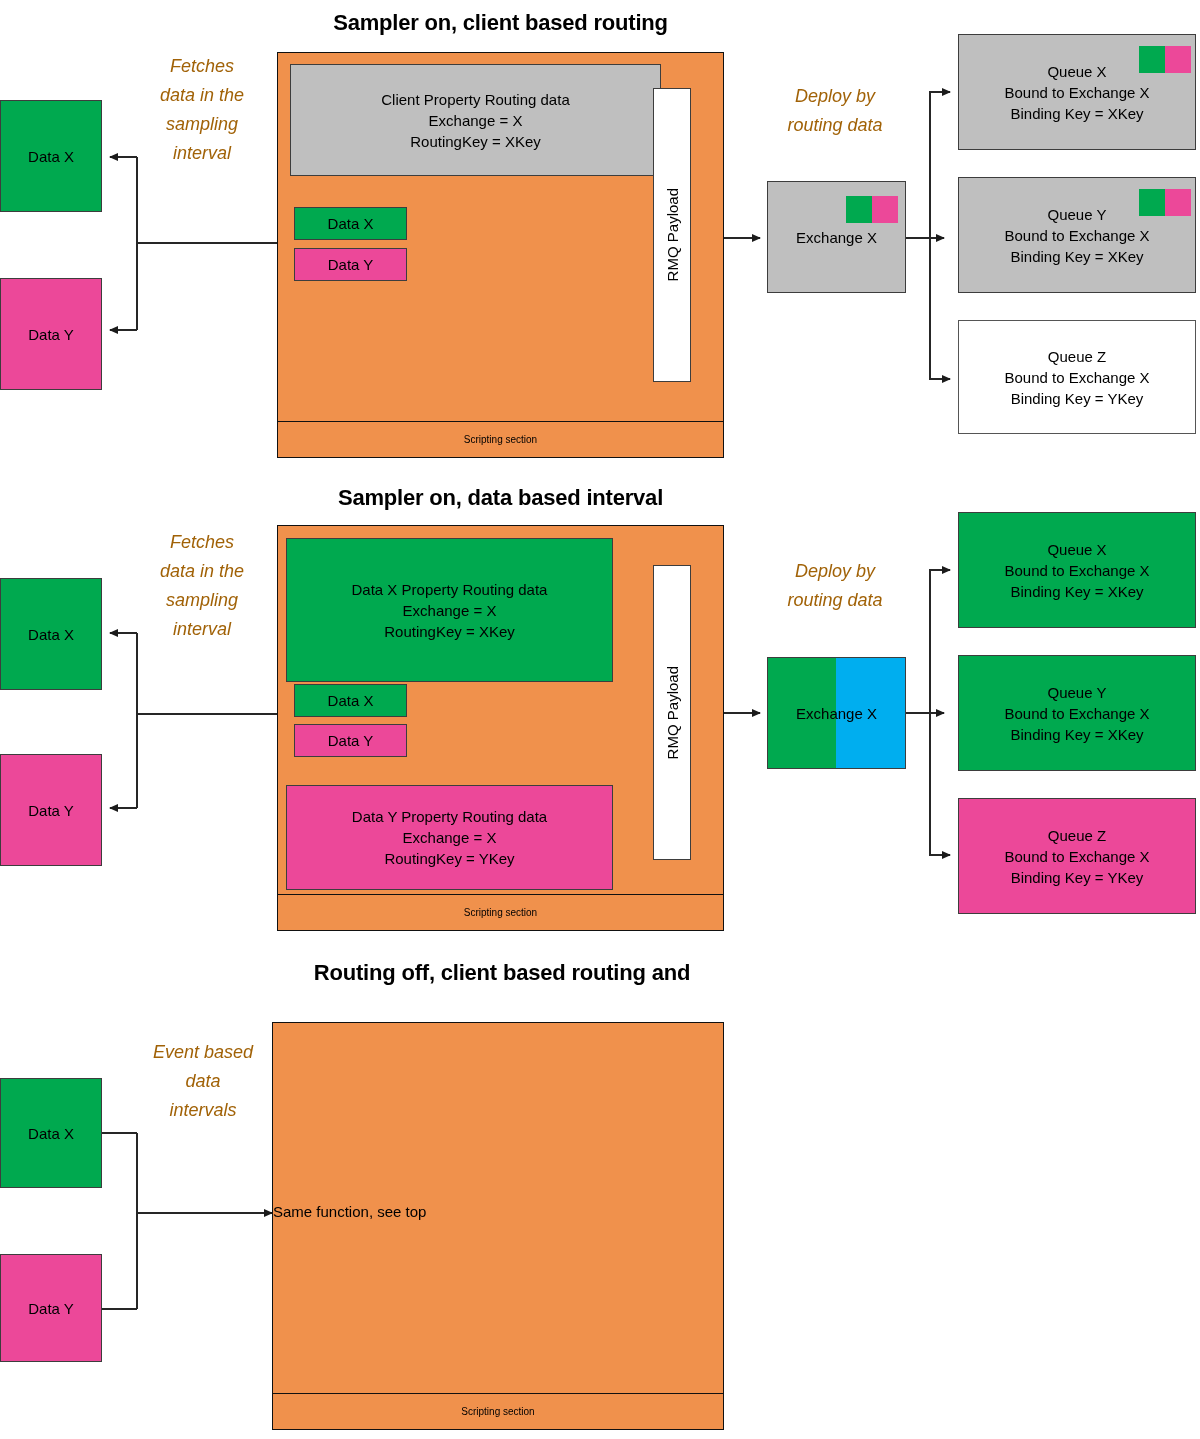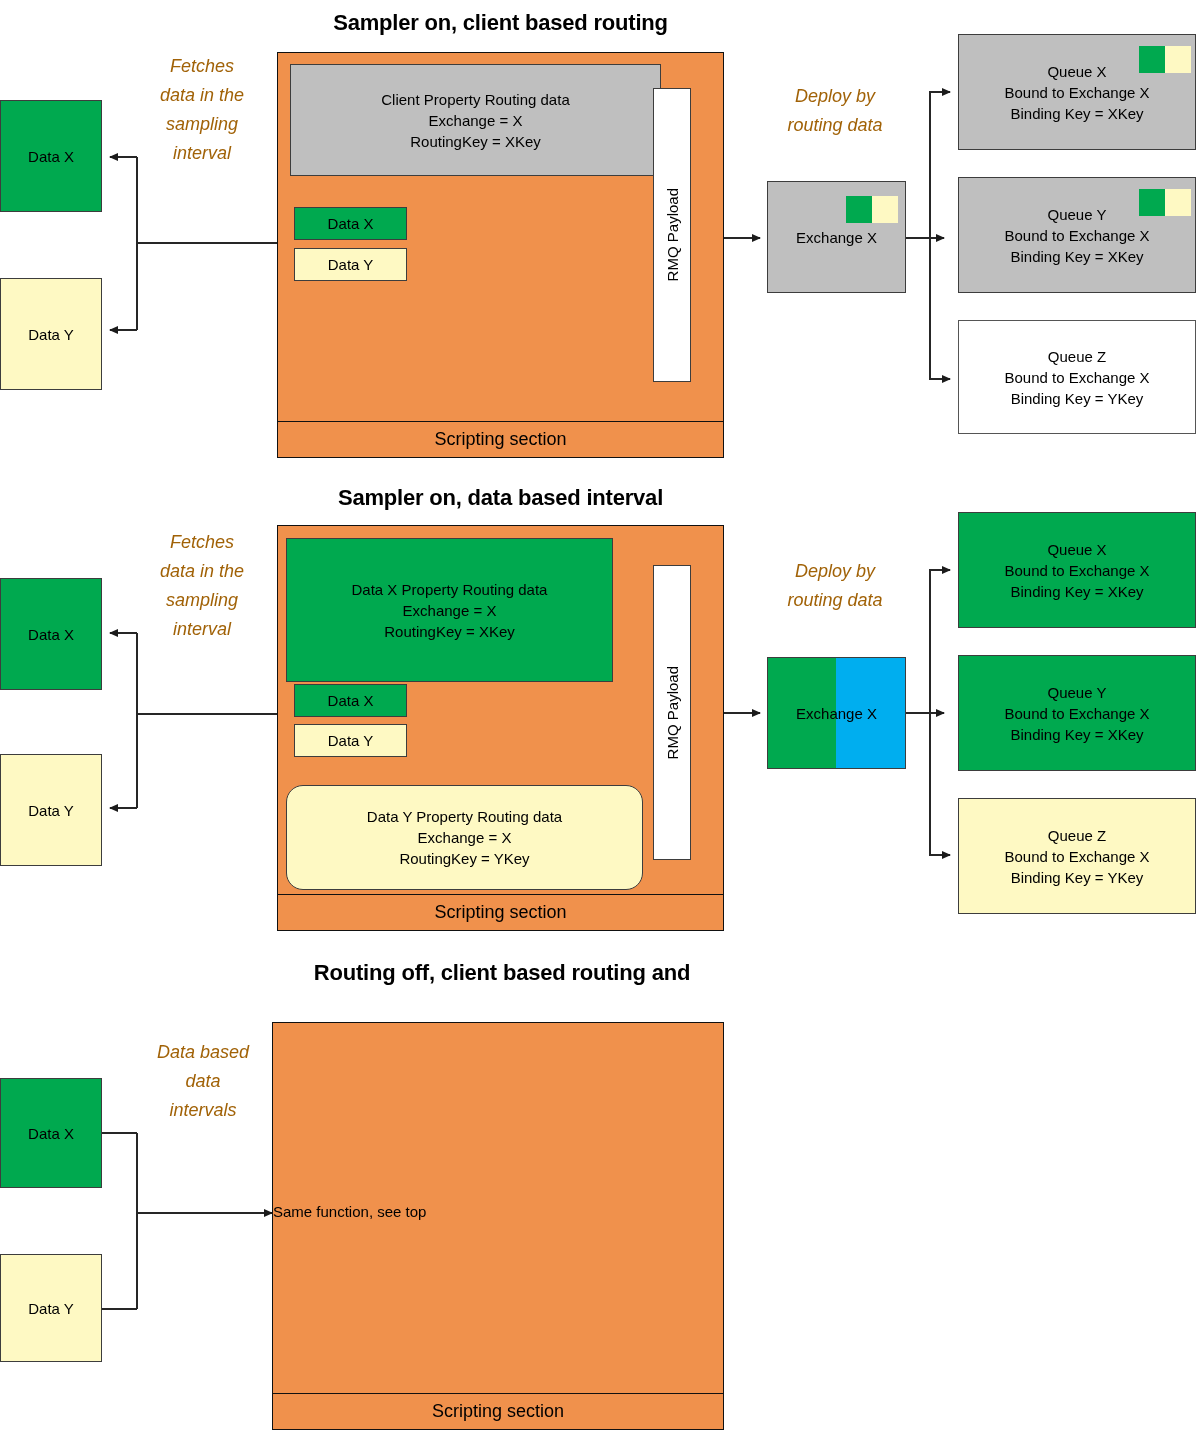--- a/index.html
+++ b/index.html
@@ -14,24 +14,24 @@
         line-height:29px;color:#a16207;}
 
   .box{position:absolute;box-sizing:border-box;border:1.5px solid #3d3d3d;
        display:flex;align-items:center;justify-content:center;text-align:center;
        font-size:15px;line-height:21px;}
 
   .panel{position:absolute;box-sizing:border-box;background:#F0914C;
          border:1.5px solid #111;}
   .panel .strip{position:absolute;left:0;right:0;bottom:0;height:35px;
          border-top:1.5px solid #111;display:flex;align-items:center;
-         justify-content:center;font-size:18px;}
+         justify-content:center;font-size:10px;}
 
   .green{background:#00A94F;}
-  .blue{background:#fef9c3;}
+  .blue{background:#ec4899;}
   .grey{background:#BFBFBF;}
   .white{background:#FFFFFF;}
 
   .swatch{position:absolute;display:flex;}
   .swatch i{display:block;width:26px;height:27px;}
 
   .vert{writing-mode:vertical-rl;transform:rotate(180deg);}
 
   svg.wires{position:absolute;left:0;top:0;width:1200px;height:1439px;
             pointer-events:none;}
@@ -200,21 +200,21 @@
     <span class="qtext">RoutingKey = XKey</span>
   </div>
 
   <div class="box green" style="left:294px;top:684px;width:113px;height:33px;">
     <span>Data X</span>
   </div>
   <div class="box blue" style="left:294px;top:724px;width:113px;height:33px;">
     <span>Data Y</span>
   </div>
 
-  <div class="box blue" style="left:286px;top:785px;width:357px;height:105px;flex-direction:column;border-radius:17px;">
+  <div class="box blue" style="left:286px;top:785px;width:327px;height:105px;flex-direction:column;">
     <span class="qtext">Data Y Property Routing data</span>
     <span class="qtext">Exchange = X</span>
     <span class="qtext">RoutingKey = YKey</span>
   </div>
 
   <div class="box white" style="left:653px;top:565px;width:38px;height:295px;">
     <span class="vert">RMQ Payload</span>
   </div>
 
   <div class="note" style="left:760px;top:557px;width:150px;white-space:pre-line;">Deploy by
@@ -238,21 +238,21 @@
   </div>
 
   <div class="box blue" style="left:958px;top:798px;width:238px;height:116px;flex-direction:column;">
     <span class="qtext">Queue Z</span>
     <span class="qtext">Bound to Exchange X</span>
     <span class="qtext">Binding Key = YKey</span>
   </div>
 
   <div class="title" style="left:252px;top:958px;width:500px;">Routing off, client based routing and</div>
 
-  <div class="note" style="left:128px;top:1038px;width:150px;white-space:pre-line;">Data based
+  <div class="note" style="left:128px;top:1038px;width:150px;white-space:pre-line;">Event based
 data
 intervals</div>
 
   <div class="box green" style="left:0px;top:1078px;width:102px;height:110px;">
     <span>Data X</span>
   </div>
   <div class="box blue" style="left:0px;top:1254px;width:102px;height:108px;">
     <span>Data Y</span>
   </div>
 

